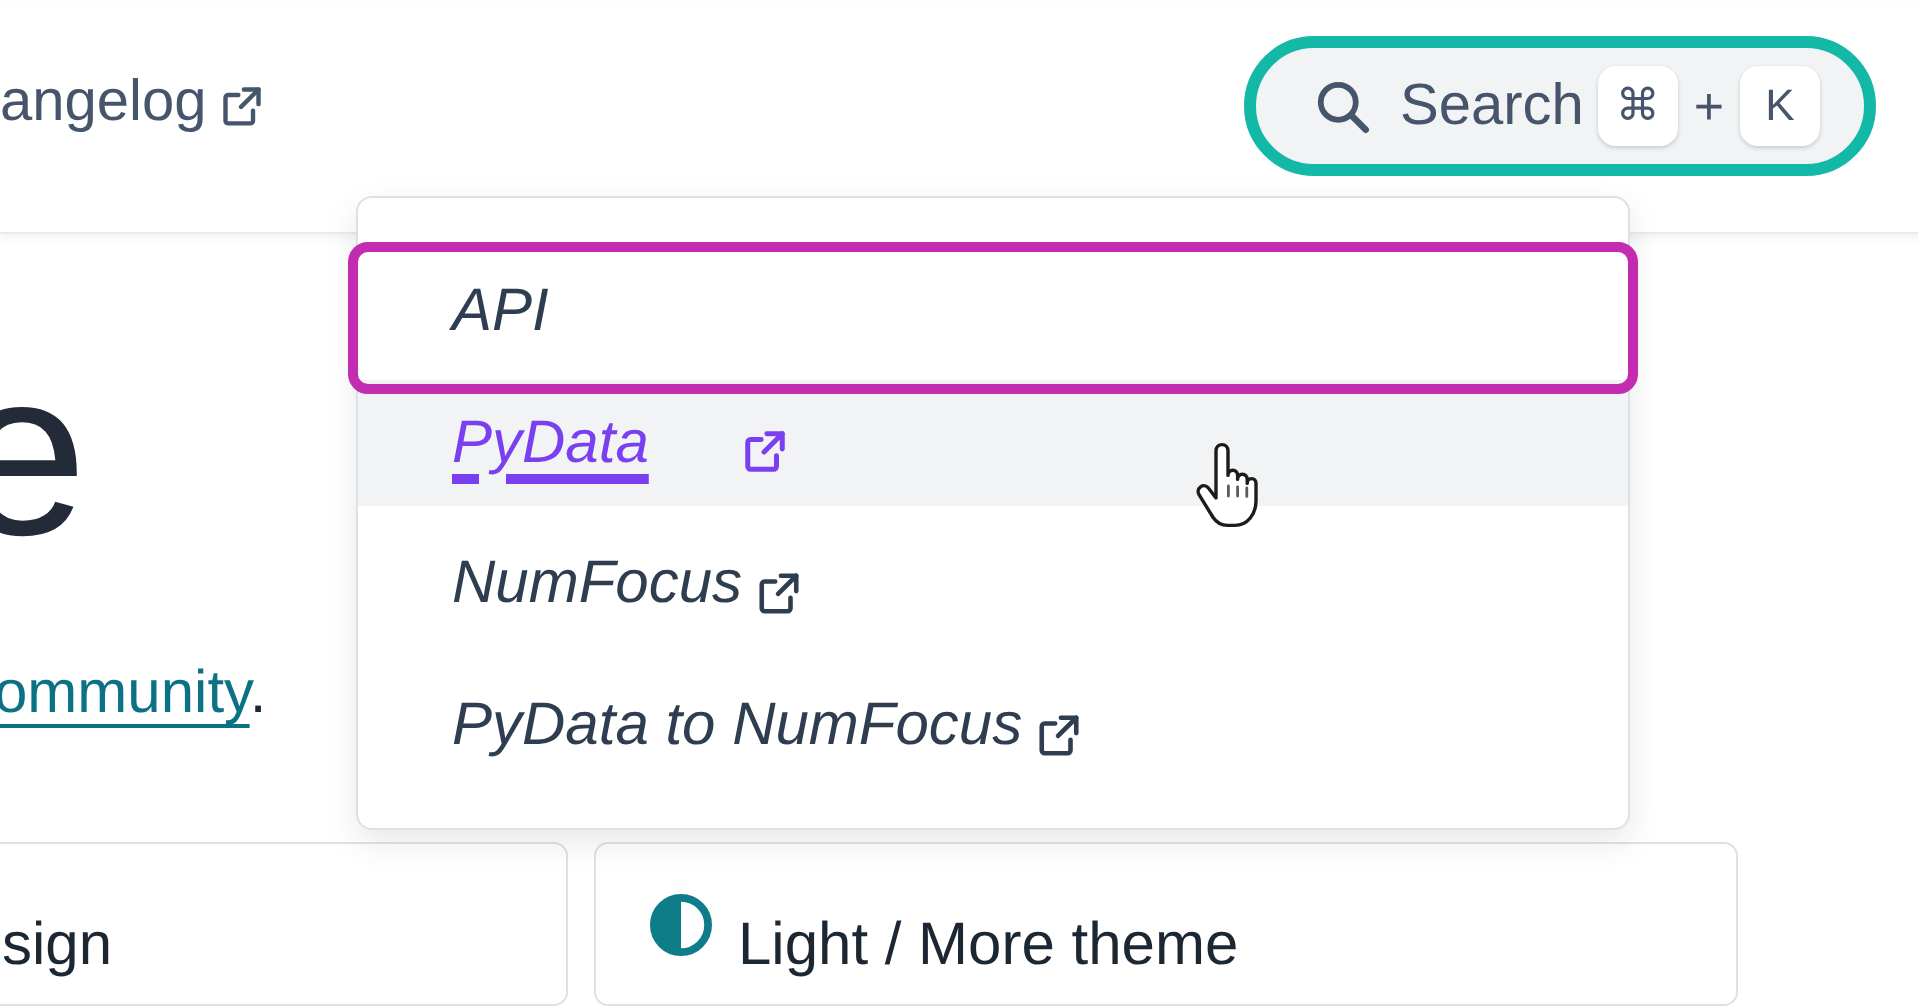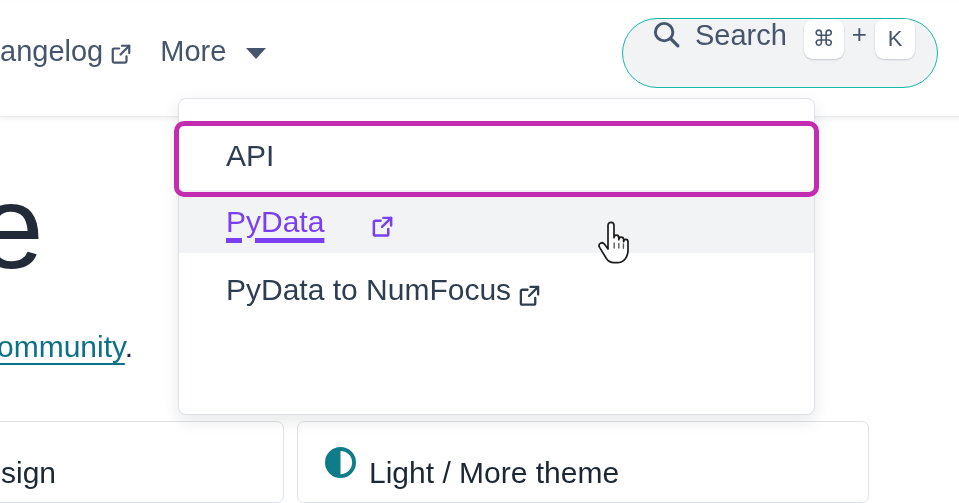--- a/index.html
+++ b/index.html
@@ -72,23 +72,23 @@
 
   
   .search-box {
     position: absolute;
     left: 622px;
     top: 17px;
     width: 316px;
     height: 70px;
     border-radius: 36px;
     background: #f1f3f5;
-    border: 1px solid #14b8a6;
-    display: flex;
-    align-items: flex-start;
+    border: 6px solid #14b8a6;
+    display: flex;
+    align-items: center;
     padding: 0 22px 0 28px;
     box-sizing: border-box;
     cursor: pointer;
   }
   .search-icon {
     width: 30px; height: 30px;
     flex: 0 0 auto;
     margin-right: 14px;
   }
   .search-label {
@@ -200,20 +200,21 @@
     position: relative;
     height: 68px;
     display: flex;
     align-items: center;
     padding-left: 47px;
     box-sizing: border-box;
     color: #2e3e50;
     font-size: 30px;
     cursor: pointer;
     white-space: nowrap;
+    font-style: italic;
   }
   .dd-item .ext {
     display: inline-block;
     width: 23px; height: 23px;
     margin-left: 7px;
     flex: 0 0 auto;
     position: relative;
     top: 1px;
   }
   .dd-item-api { margin-top: 23px; }
@@ -288,24 +289,20 @@
         <span>angelog</span>
         <span class="ext">
           <svg viewBox="0 0 24 24" width="22" height="22" xmlns="http://www.w3.org/2000/svg">
             <path d="M13 3h8v8" fill="none" stroke="#46556b" stroke-width="2.4" stroke-linecap="round" stroke-linejoin="round"></path>
             <path d="M21 3 L11.5 12.5" fill="none" stroke="#46556b" stroke-width="2.4" stroke-linecap="round"></path>
             <path d="M18 14.5V20a1.5 1.5 0 0 1-1.5 1.5H4.5A1.5 1.5 0 0 1 3 20V7.5A1.5 1.5 0 0 1 4.5 6H10" fill="none" stroke="#46556b" stroke-width="2.4" stroke-linecap="round" stroke-linejoin="round"></path>
           </svg>
         </span>
       </div>
 
-      <div class="nav-link">
-        <span>More</span>
-        <span class="nav-caret"></span>
-      </div>
 
     </div>
 
     <div class="search-box">
       <span class="search-icon">
         <svg viewBox="0 0 24 24" width="30" height="30" xmlns="http://www.w3.org/2000/svg">
           <circle cx="10.5" cy="10.5" r="7" fill="none" stroke="#46556b" stroke-width="2.3"></circle>
           <path d="M15.8 15.8 L21.5 21.5" stroke="#46556b" stroke-width="2.6" stroke-linecap="round"></path>
         </svg>
       </span>
@@ -327,20 +324,30 @@
       <span class="dd-label">PyData</span>
       <span class="ext">
         <svg viewBox="0 0 24 24" width="23" height="23" xmlns="http://www.w3.org/2000/svg">
           <path d="M13 3h8v8" fill="none" stroke="#7b3ff2" stroke-width="2.6" stroke-linecap="round" stroke-linejoin="round"></path>
           <path d="M21 3 L11.5 12.5" fill="none" stroke="#7b3ff2" stroke-width="2.6" stroke-linecap="round"></path>
           <path d="M18 14.5V20a1.5 1.5 0 0 1-1.5 1.5H4.5A1.5 1.5 0 0 1 3 20V7.5A1.5 1.5 0 0 1 4.5 6H10" fill="none" stroke="#7b3ff2" stroke-width="2.6" stroke-linecap="round" stroke-linejoin="round"></path>
         </svg>
       </span>
     </div>
 
+    <div class="dd-item dd-item-numfocus">
+      <span class="dd-label">NumFocus</span>
+      <span class="ext">
+        <svg viewBox="0 0 24 24" width="23" height="23" xmlns="http://www.w3.org/2000/svg">
+          <path d="M13 3h8v8" fill="none" stroke="#2e3e50" stroke-width="2.4" stroke-linecap="round" stroke-linejoin="round"></path>
+          <path d="M21 3 L11.5 12.5" fill="none" stroke="#2e3e50" stroke-width="2.4" stroke-linecap="round"></path>
+          <path d="M18 14.5V20a1.5 1.5 0 0 1-1.5 1.5H4.5A1.5 1.5 0 0 1 3 20V7.5A1.5 1.5 0 0 1 4.5 6H10" fill="none" stroke="#2e3e50" stroke-width="2.4" stroke-linecap="round" stroke-linejoin="round"></path>
+        </svg>
+      </span>
+    </div>
 
     <div class="dd-item dd-item-donate">
       <span class="dd-label">PyData to NumFocus</span>
       <span class="ext">
         <svg viewBox="0 0 24 24" width="23" height="23" xmlns="http://www.w3.org/2000/svg">
           <path d="M13 3h8v8" fill="none" stroke="#2e3e50" stroke-width="2.4" stroke-linecap="round" stroke-linejoin="round"></path>
           <path d="M21 3 L11.5 12.5" fill="none" stroke="#2e3e50" stroke-width="2.4" stroke-linecap="round"></path>
           <path d="M18 14.5V20a1.5 1.5 0 0 1-1.5 1.5H4.5A1.5 1.5 0 0 1 3 20V7.5A1.5 1.5 0 0 1 4.5 6H10" fill="none" stroke="#2e3e50" stroke-width="2.4" stroke-linecap="round" stroke-linejoin="round"></path>
         </svg>
       </span>

